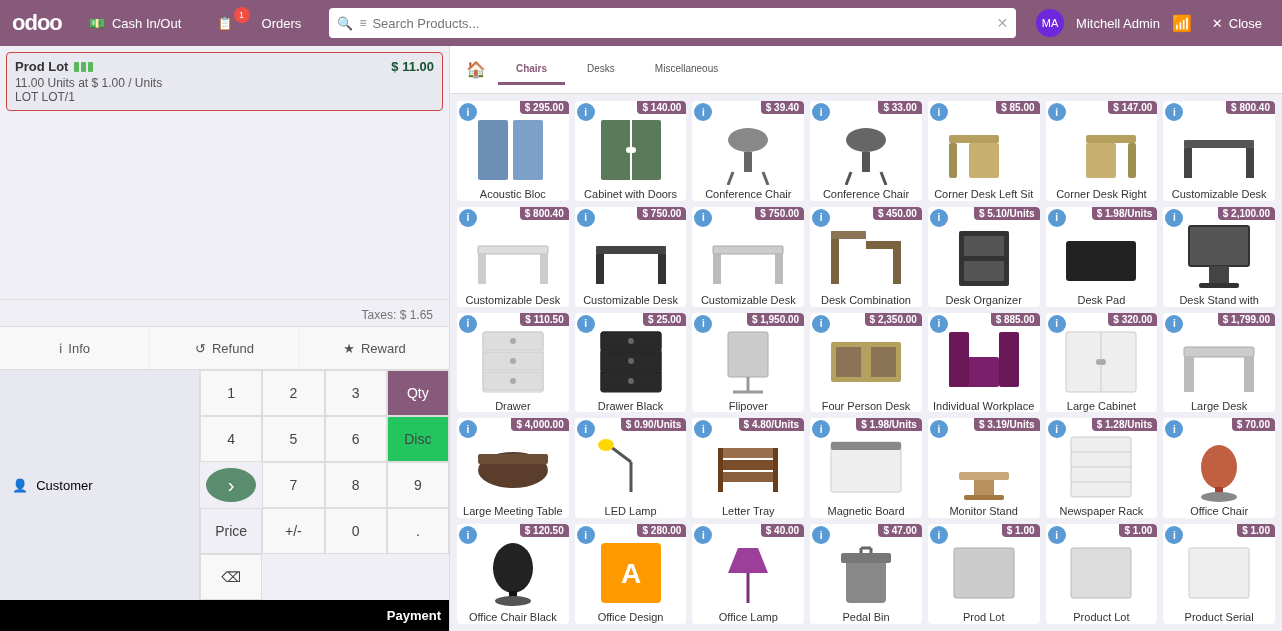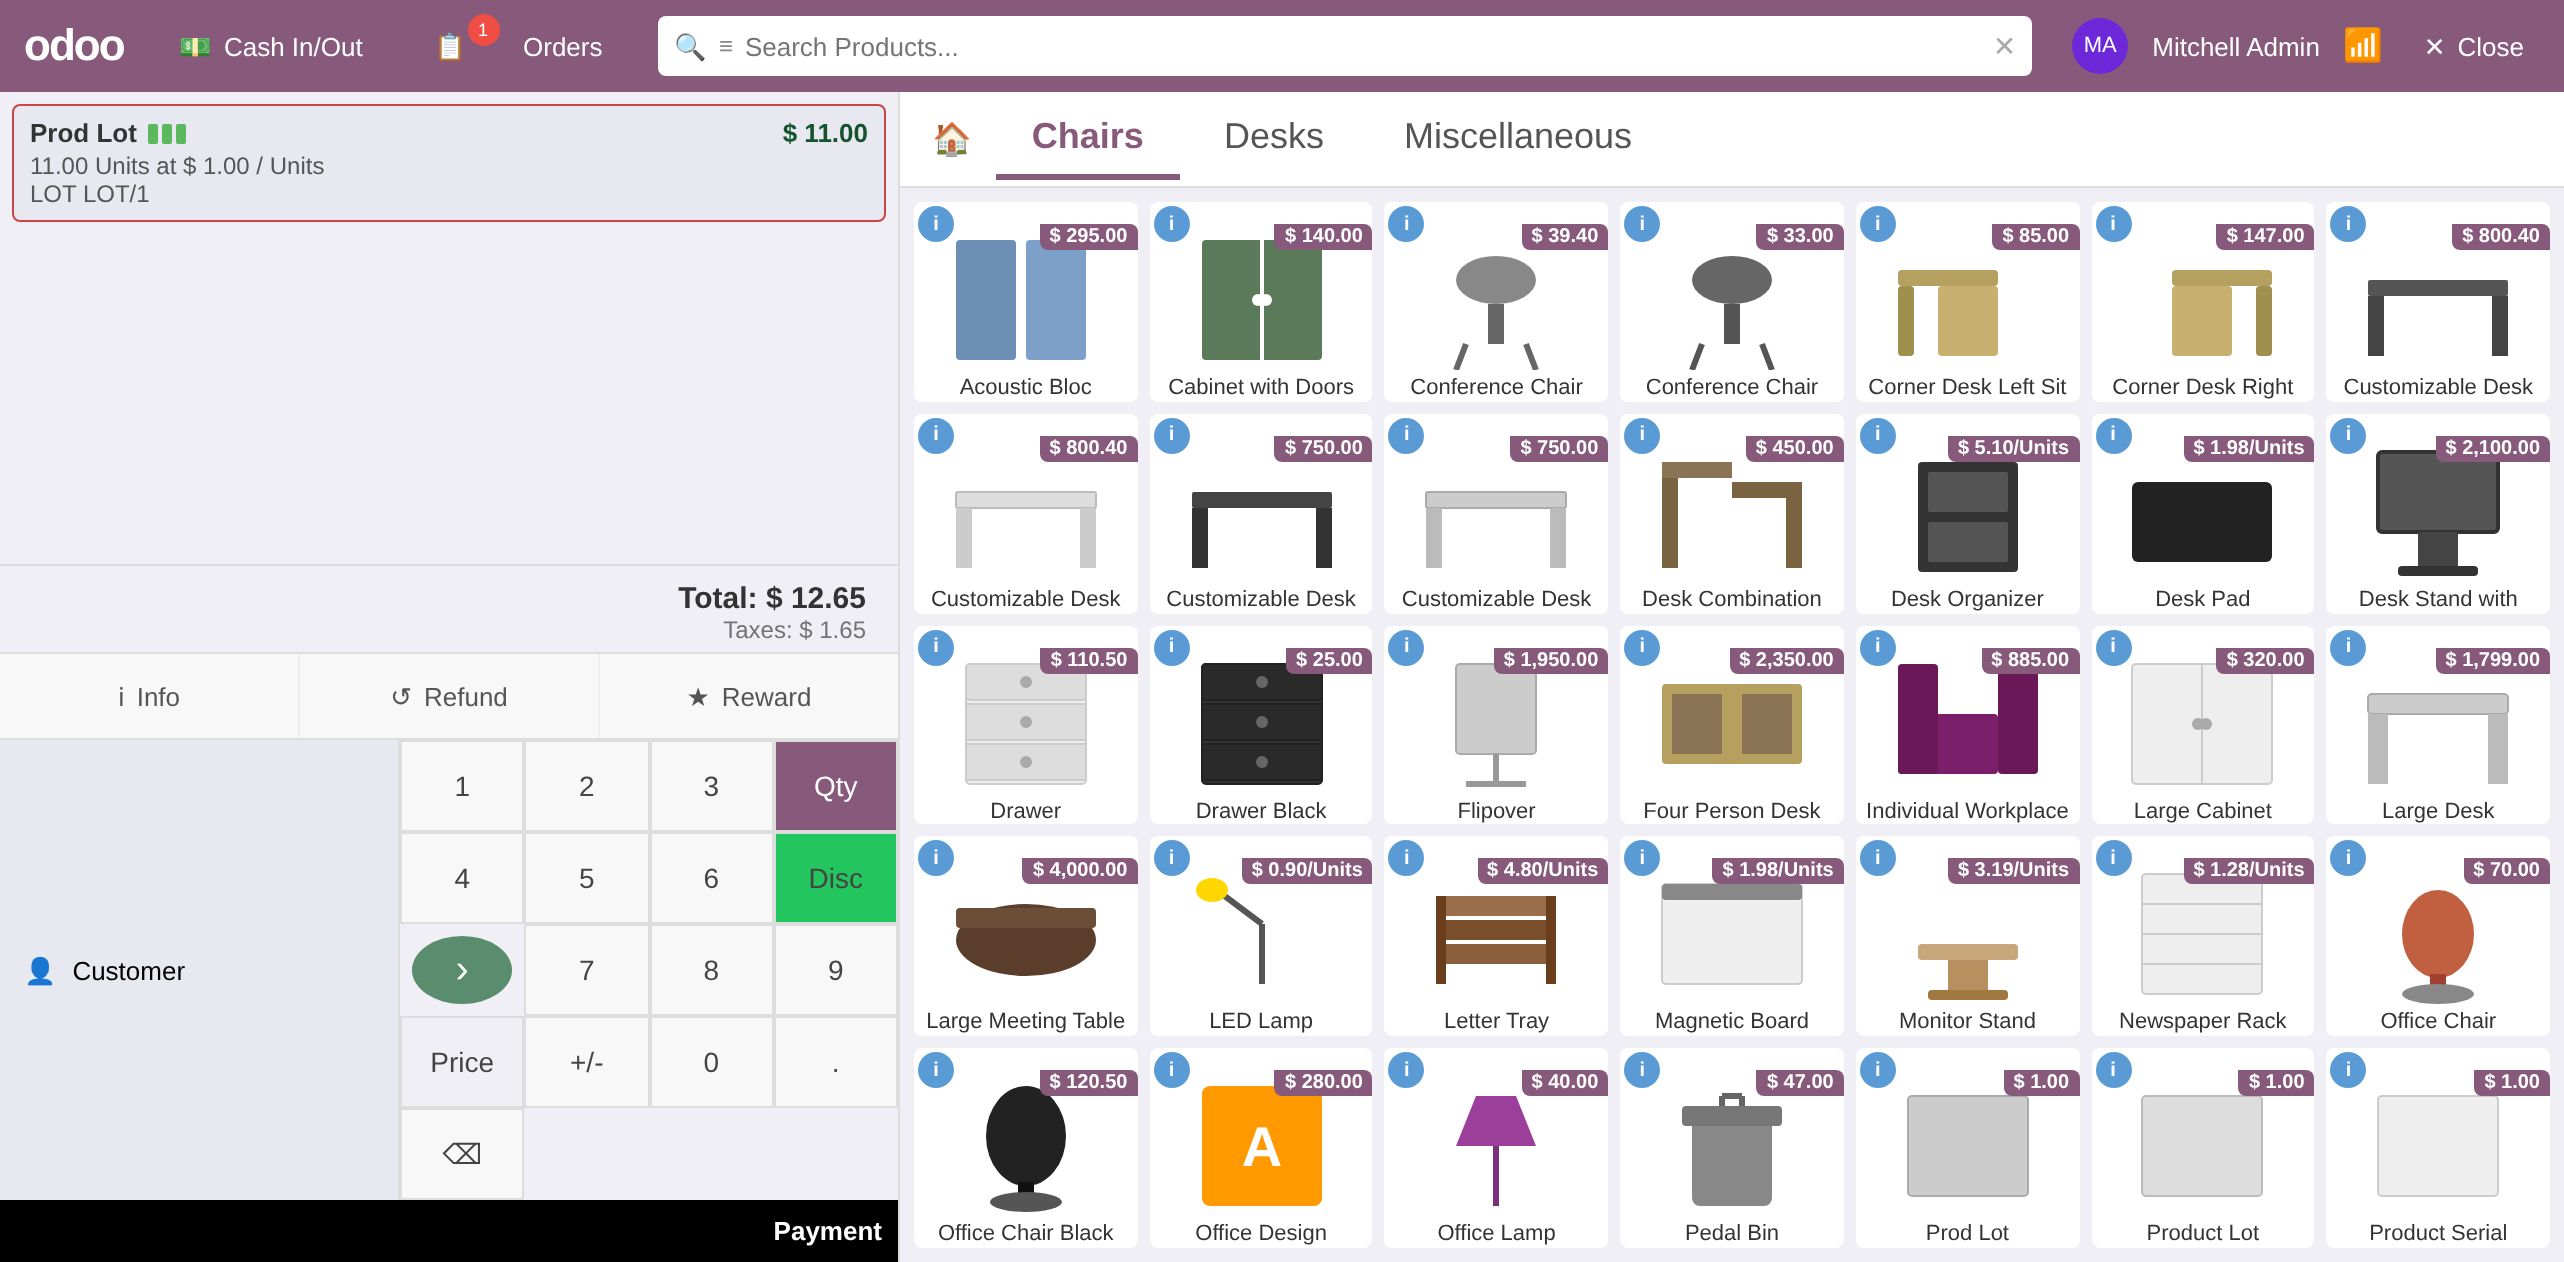--- a/index.html
+++ b/index.html
@@ -222,21 +222,21 @@
     .home-btn {
       padding: 8px;
       color: #875a7b;
       cursor: pointer;
       font-size: 16px;
     }
     .cat-tab {
       padding: 8px 18px;
       cursor: pointer;
       color: #555;
-      font-size: 18px;
+      font-size: 10px;
       border-bottom: 3px solid transparent;
     }
     .cat-tab.active {
       color: #875a7b;
       border-bottom-color: #875a7b;
       font-weight: bold;
     }
 
     
     .products-grid {
@@ -255,21 +255,21 @@
       overflow: hidden;
       cursor: pointer;
       display: flex;
       flex-direction: column;
       align-items: center;
       position: relative;
       padding-bottom: 6px;
     }
     .product-price-badge {
       position: absolute;
-      top: 11px; right: 0;
+      top: 0; right: 0;
       background: #875a7b;
       color: #fff;
       font-size: 10px;
       padding: 1px 5px;
       border-radius: 0 4px 0 4px;
       font-weight: bold;
     }
     .product-info-btn {
       position: absolute;
       top: 0; left: 0;
@@ -355,21 +355,20 @@
           <div class="order-item-price">$ 11.00</div>
         </div>
         <div class="order-item-details">
           <span>11.00 Units at $ 1.00 / Units</span><br>
           <span>LOT LOT/1</span>
         </div>
       </div>
     </div>
 
     <div class="totals-area">
-      <div class="total-line">Total: $ 12.65</div>
       <div class="tax-line">Taxes: $ 1.65</div>
     </div>
 
     <div class="action-buttons">
       <div class="action-btn">
         <span>ℹ</span>
         <span>Info</span>
       </div>
       <div class="action-btn">
         <span>↺</span>

